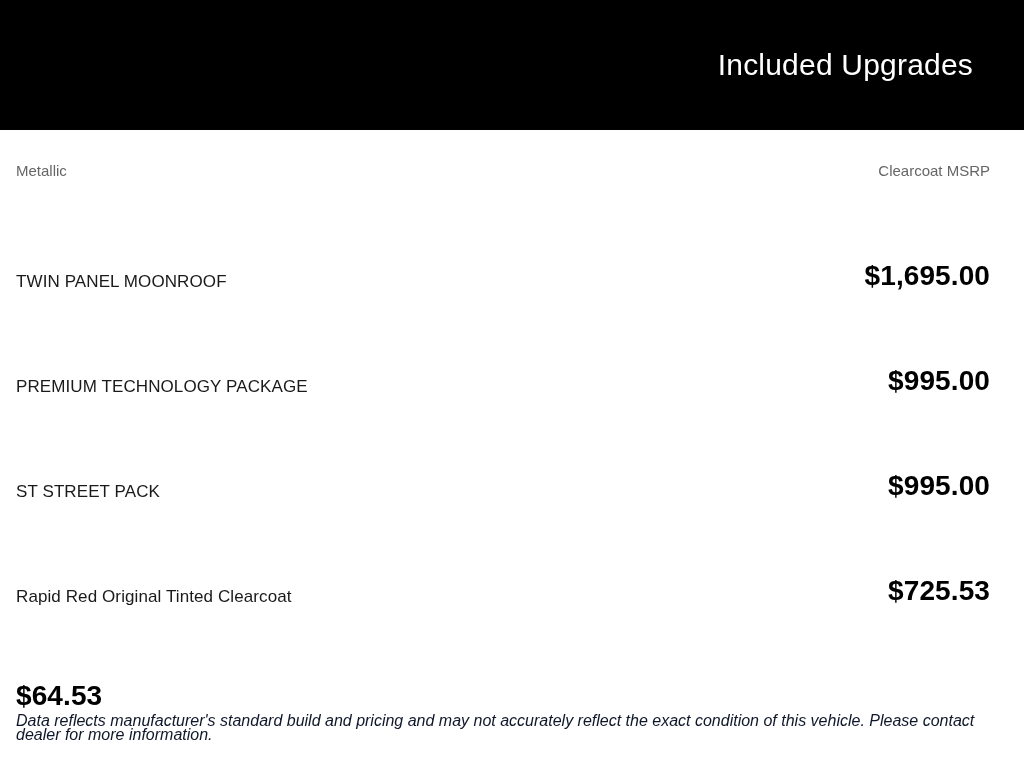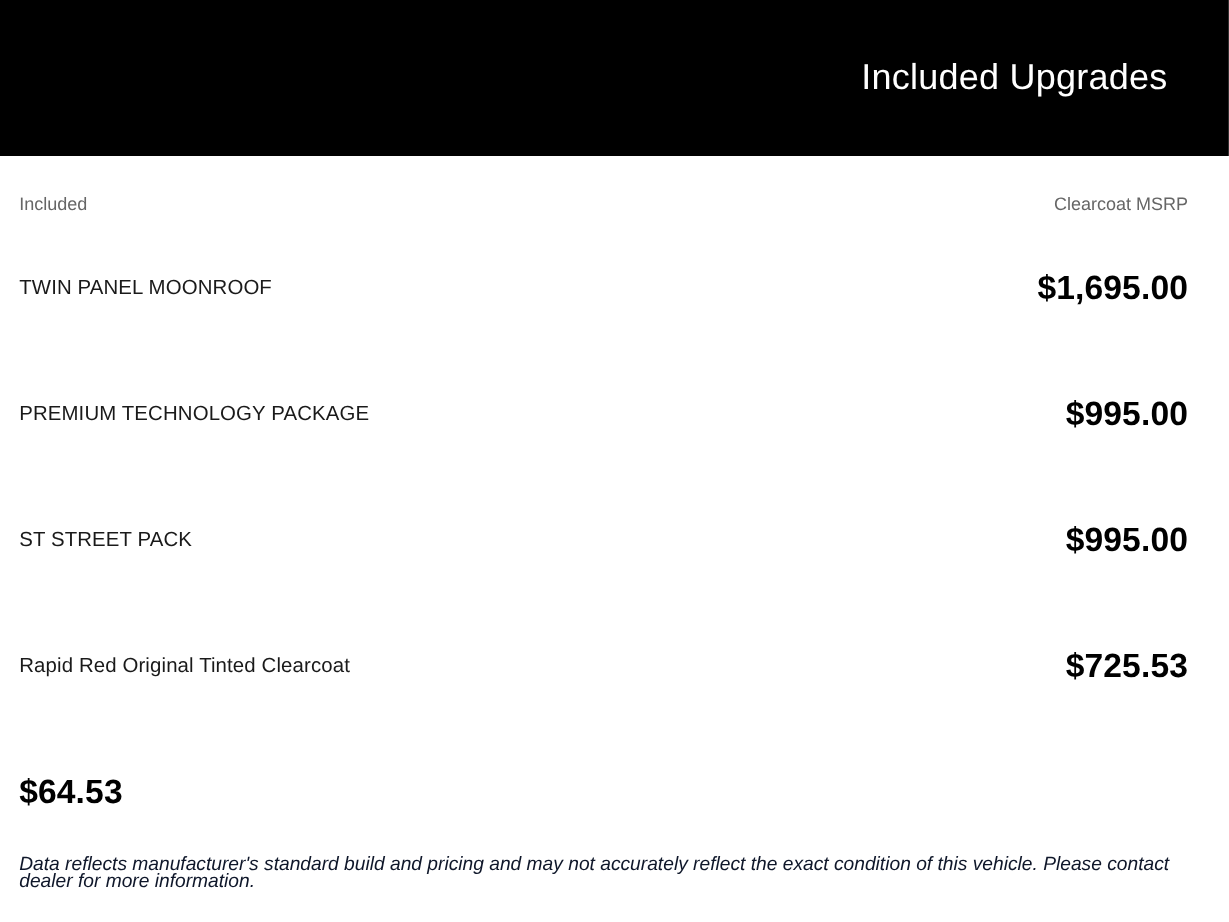--- a/index.html
+++ b/index.html
@@ -44,21 +44,21 @@
   }
   .col-label {
     font-size: 15px;
     color: #666666;
   }
   .rows { margin-top: 7px; }
   .row {
     height: 105px;
     display: flex;
     justify-content: space-between;
-    align-items: center;
+    align-items: flex-end;
   }
   .row-name {
     font-size: 17px;
     color: #1a1a1a;
     letter-spacing: 0.1px;
   }
   .row-price {
     font-size: 28px;
     font-weight: 700;
     color: #000000;
@@ -77,21 +77,21 @@
 
 <div class="page">
 
   <div class="hero">
     <div class="hero-title">Included Upgrades</div>
   </div>
 
   <div class="content">
 
     <div class="table-head">
-      <span class="col-label">Included</span>
+      <span class="col-label">Metallic</span>
       <span class="col-label">Clearcoat MSRP</span>
     </div>
 
     <div class="rows">
 
       <div class="row">
         <span class="row-name">TWIN PANEL MOONROOF</span>
         <span class="row-price">$1,695.00</span>
       </div>
 

